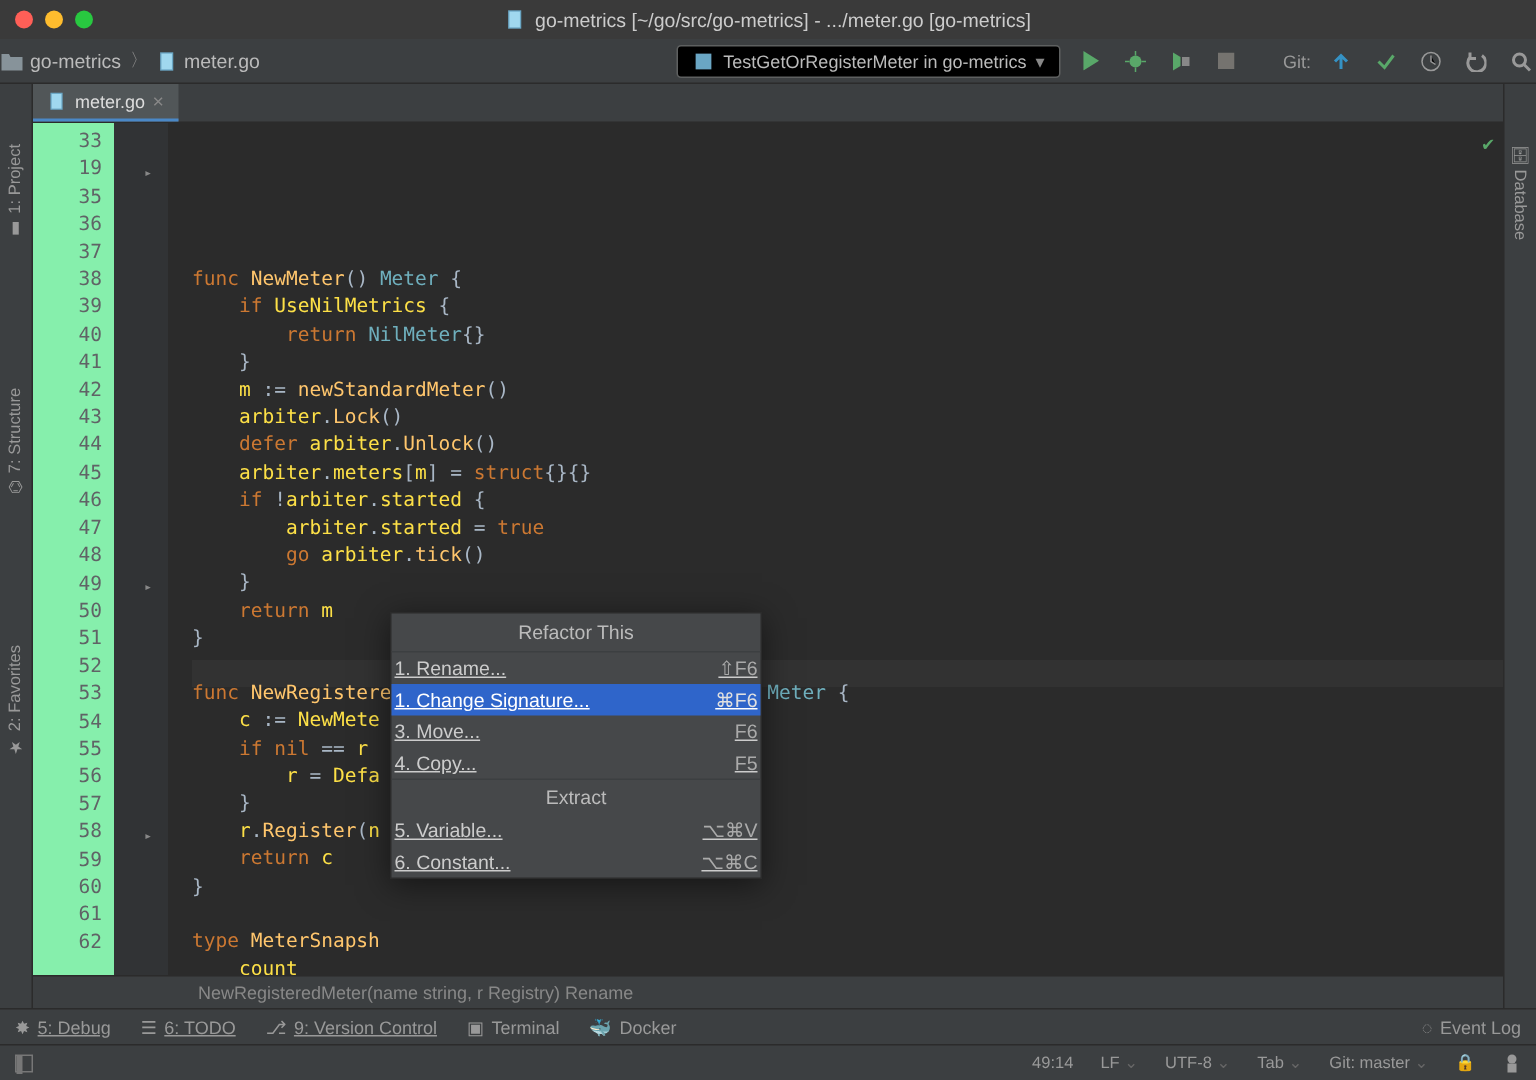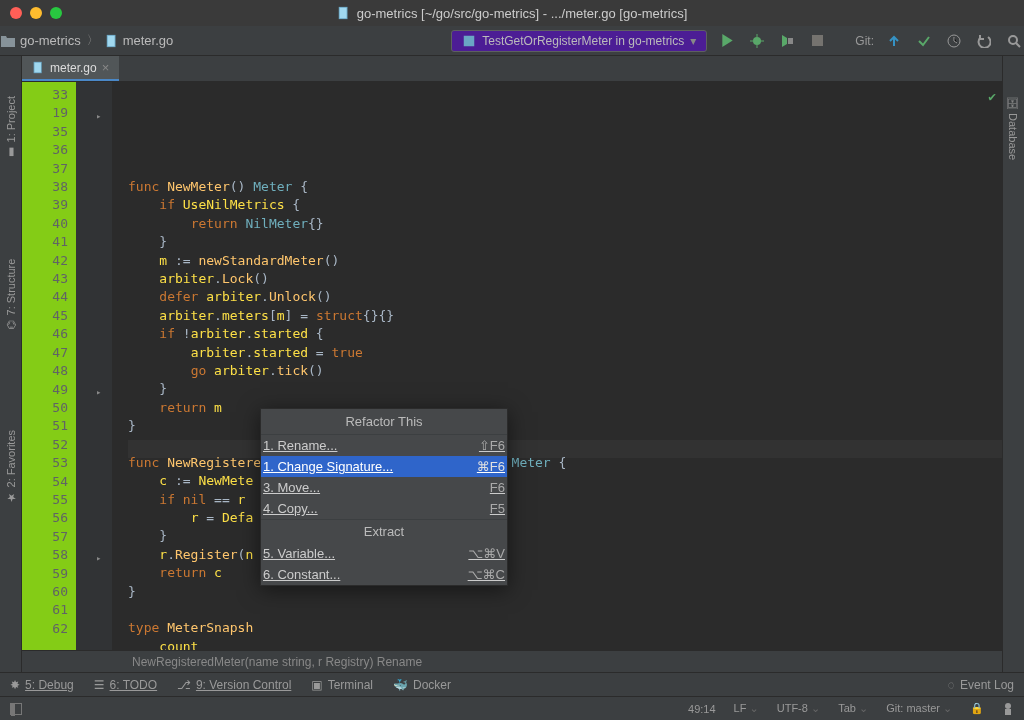--- a/index.html
+++ b/index.html
@@ -43,21 +43,21 @@
 }
 .bc-item { display: flex; align-items: center; gap: 4px; color: #bbbbbb; font-size: 13px; }
 .bc-sep { color: #888; }
 .run-config {
   margin-left: auto;
   display: flex;
   align-items: center;
   gap: 10px;
 }
 .run-select {
-  background: #4c1d95;
+  background: #000000;
   border: 1px solid #5e6060;
   border-radius: 3px;
   padding: 3px 10px;
   display: flex; align-items: center; gap: 6px;
   font-size: 12px;
 }
 .run-btn { width: 20px; height: 20px; display: flex; align-items: center; justify-content: center; cursor: pointer; }
 .main-area {
   display: flex;
   height: calc(100% - 26px - 30px - 24px - 24px);
@@ -123,21 +123,21 @@
   flex: 1;
   display: flex;
   position: relative;
   overflow: hidden;
   font-family: "Menlo", "Consolas", monospace;
   font-size: 13px;
   line-height: 18.4px;
 }
 .line-numbers {
   width: 54px;
-  background: #84cc16;
+  background: #86efac;
   color: #606366;
   text-align: right;
   padding: 4px 8px 4px 0;
   user-select: none;
 }
 .fold-gutter {
   width: 20px;
   background: #313335;
   color: #606366;
   padding-top: 4px;

